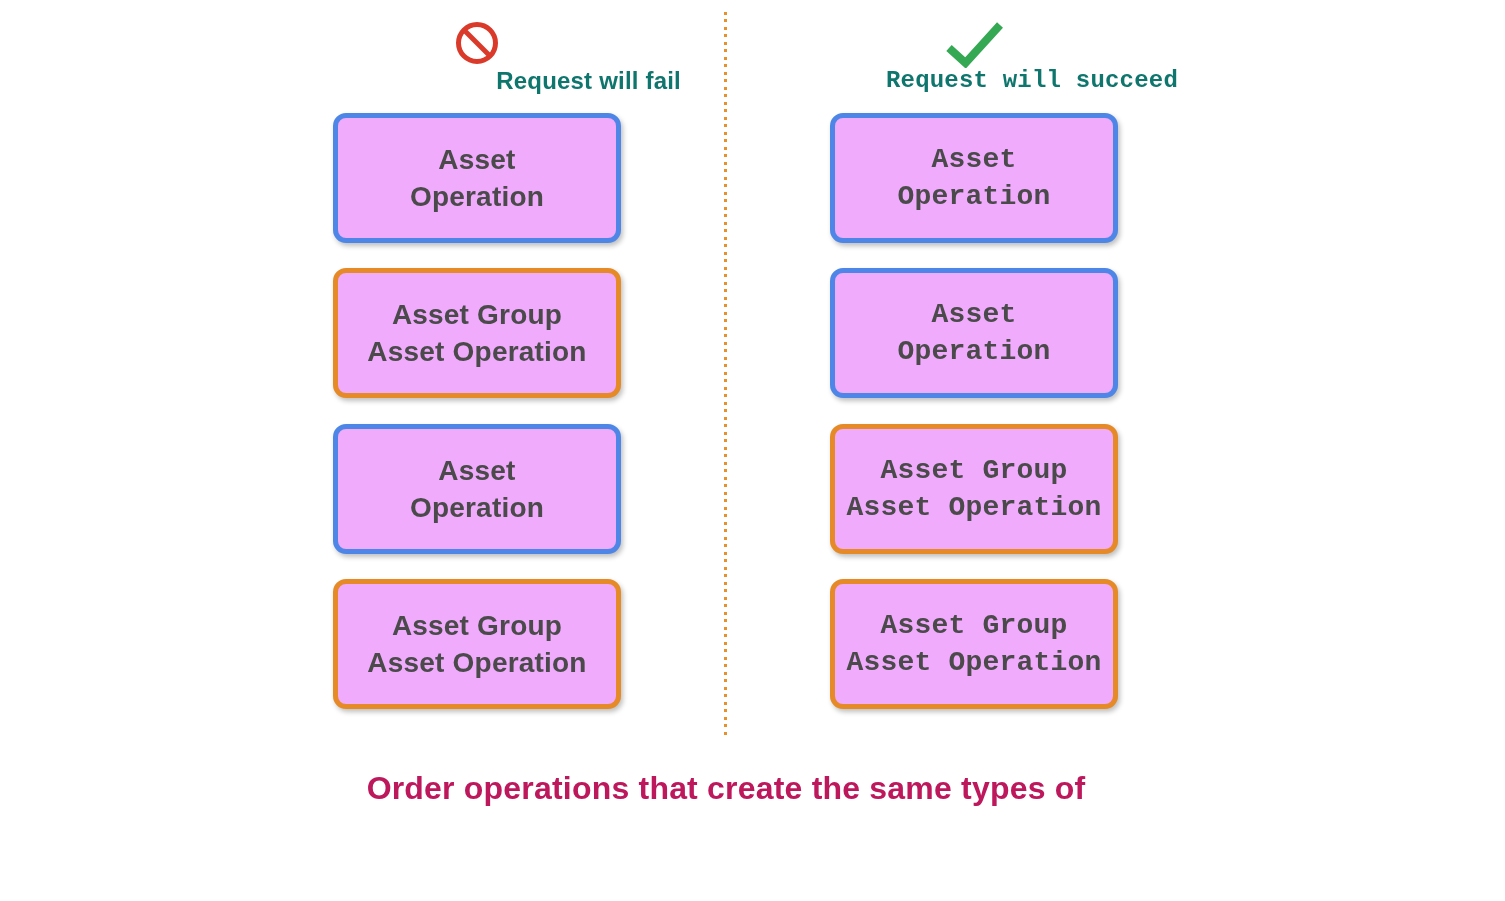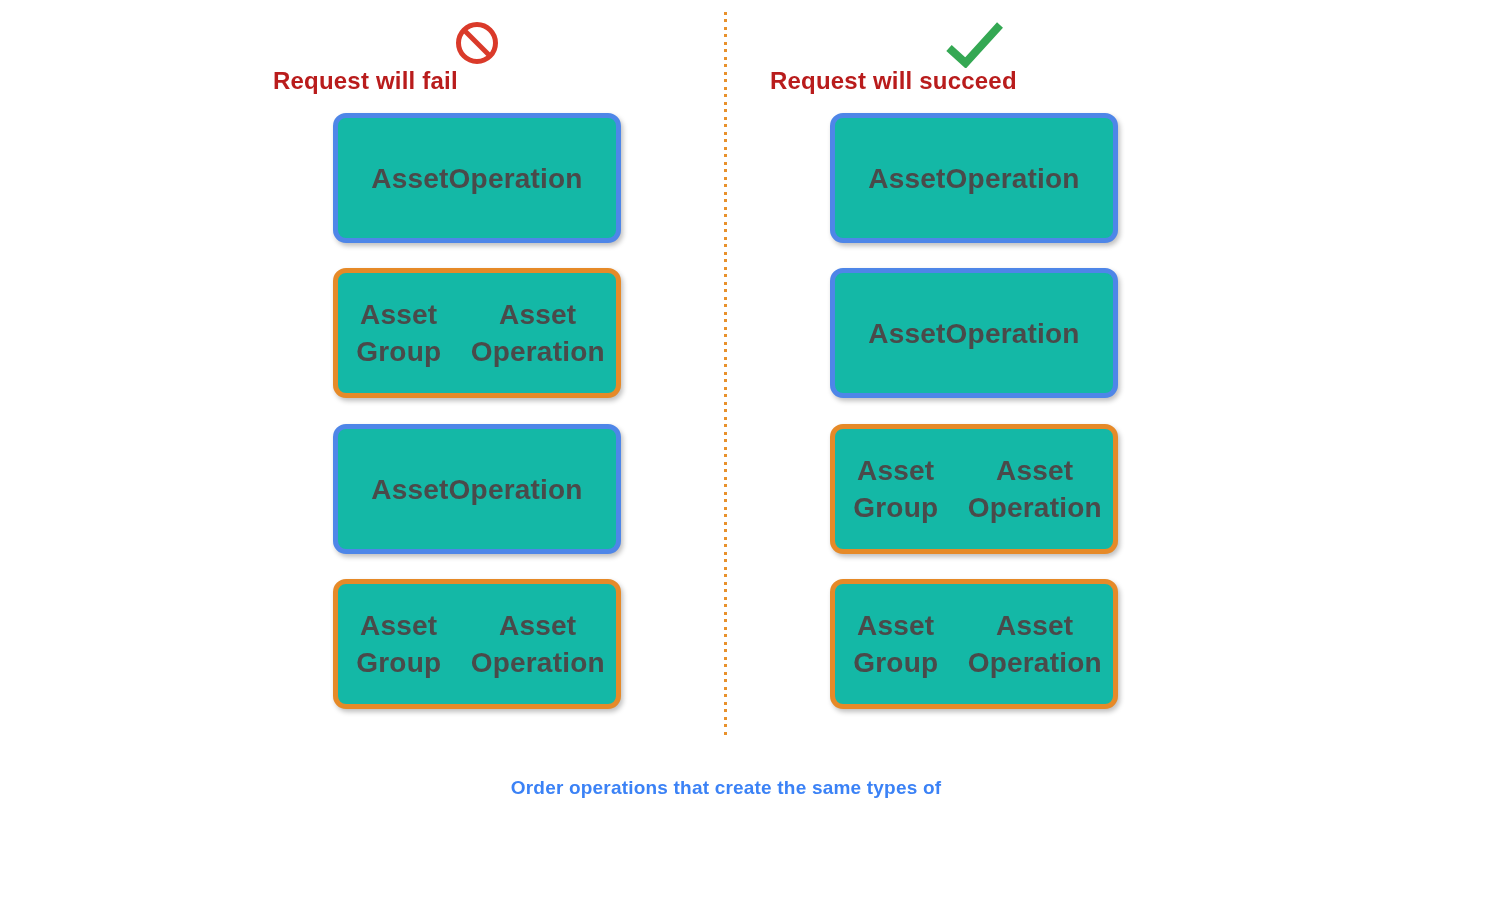--- a/index.html
+++ b/index.html
@@ -15,51 +15,52 @@
     background: #ffffff;
     overflow: hidden;
   }
   .column {
     position: absolute;
     top: 0;
     width: 288px;
     height: 760px;
   }
   .col-fail    { left: 333px; }
-  .col-succeed { left: 830px; }
+  .col-succeed { left: 830px; font-family: Liberation Mono, monospace; }
 
   .col-icon {
     position: absolute;
     top: 20px;
     left: 50%;
     transform: translateX(-50%);
   }
   .col-title {
     position: absolute;
     top: 67px;
     left: -60px;
     width: 408px;
-    text-align: left;
+    text-align: right;
     font-size: 24px;
     font-weight: 700;
-    color: #b91c1c;
+    color: #0f766e;
     letter-spacing: 0.2px;
   }
 
   .box {
     position: absolute;
     left: 0;
     width: 288px;
     height: 130px;
     box-sizing: border-box;
-    background: #14b8a6;
+    background: #f0abfc;
     border: 5px solid #4e86e8;
     border-radius: 13px;
     box-shadow: 2px 3px 5px rgba(0,0,0,0.25);
     display: flex;
+    flex-direction: column;
     align-items: center;
     justify-content: center;
     text-align: center;
     font-size: 28px;
     line-height: 37px;
     font-weight: 700;
     color: #4a4a4a;
     letter-spacing: 0.2px;
   }
   .box.blue   { border-color: #4e86e8; }
@@ -81,24 +82,24 @@
       transparent 3px, transparent 7.5px
     );
   }
 
   .caption {
     position: absolute;
     top: 769px;
     left: 0;
     width: 1452px;
     text-align: center;
-    font-size: 19px;
+    font-size: 32px;
     line-height: 38px;
     font-weight: 700;
-    color: #3b82f6;
+    color: #be185d;
     letter-spacing: 0.2px;
   }
 </style>
 </head>
 <body>
 
 <div class="diagram">
 
   <div class="column col-fail">
     <span class="col-icon">

